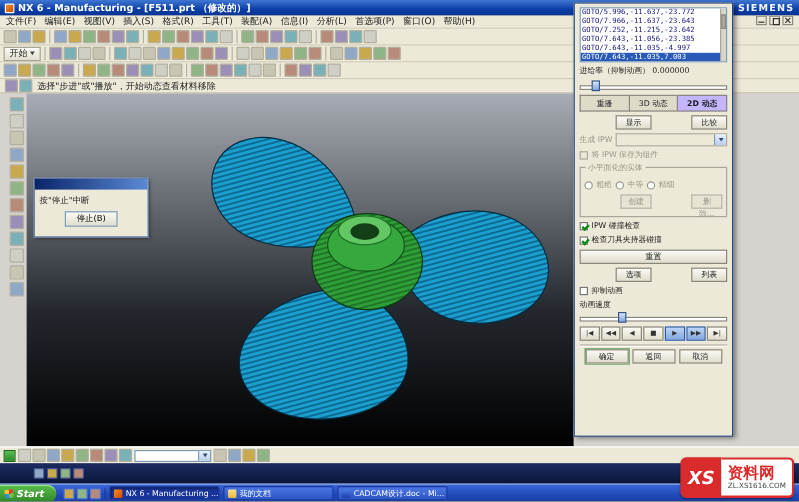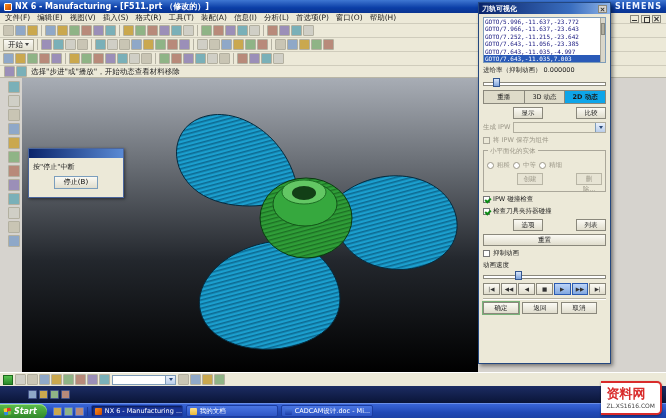--- a/index.html
+++ b/index.html
@@ -3,21 +3,21 @@
 <meta charset="utf-8">
 <style>
   *{box-sizing:border-box;margin:0;padding:0;}
   body{background:#444;font-family:"DejaVu Sans",sans-serif;}
   .screen{position:relative;width:666px;height:418px;background:#d6d3ce;overflow:hidden;font-family:"DejaVu Sans",sans-serif;}
 
   
   .titlebar{height:13px;background:linear-gradient(180deg,#3f77d2,#0b3ea6 60%,#0a3490);color:#fff;display:flex;align-items:center;gap:3px;padding:0 4px;font-size:8px;font-weight:bold;}
   .app-icon{width:8px;height:8px;background:linear-gradient(135deg,#ff8c1a,#c84b00);border:1px solid #fff;border-radius:1px;flex:none;}
   .brand{margin-left:auto;letter-spacing:1px;font-size:8px;color:#eef4ff;}
-  .menubar{height:11px;background:#ece9d8;border-bottom:1px solid #cfccbc;display:flex;align-items:flex-end;gap:7px;padding:0 5px;font-size:7.5px;color:#1a1a1a;}
+  .menubar{height:11px;background:#ece9d8;border-bottom:1px solid #cfccbc;display:flex;align-items:flex-start;gap:7px;padding:0 5px;font-size:7.5px;color:#1a1a1a;}
   .menubar .mi{cursor:default;}
   .mdi{margin-left:auto;display:flex;gap:2px;}
   .mdi b{width:9px;height:8px;background:#ece9d8;border:1px solid #8a887c;position:relative;display:inline-block;}
   .mdi .mn::after{content:"";position:absolute;left:1px;right:1px;bottom:1px;height:1px;background:#333;}
   .mdi .mr::after{content:"";position:absolute;left:2px;top:1px;width:4px;height:4px;border:1px solid #333;}
   .mdi .mc::before,.mdi .mc::after{content:"";position:absolute;left:3px;top:0;width:1px;height:6px;background:#333;}
   .mdi .mc::before{transform:rotate(45deg);} .mdi .mc::after{transform:rotate(-45deg);}
   .tbrow{height:14px;background:#ece9d8;border-bottom:1px solid #cfccbc;display:flex;align-items:center;gap:1px;padding:0 3px;}
   .tbgrp{display:flex;gap:1px;align-items:center;}
   .tbi{width:11px;height:11px;border:1px solid #b3b0a0;border-radius:1px;display:inline-block;}
@@ -52,42 +52,42 @@
   .vsb{position:absolute;right:0;top:0;bottom:0;width:5px;background:#d9d6c9;border-left:1px solid #aaa79a;}
   .vsb i{display:block;margin:5px 0 0 0;width:100%;height:12px;background:#b2afa0;border:1px solid #8a887c;}
   .prow{margin:3px 0;display:flex;align-items:center;gap:3px;}
   .ptext{font-size:6.5px;color:#222;}
   .slider{position:relative;height:9px;flex:1;}
   .slider::before{content:"";position:absolute;left:0;right:0;top:4px;height:2px;background:#fff;border:1px solid #8a887c;}
   .handle{position:absolute;top:0;width:7px;height:9px;background:linear-gradient(#d8e6fb,#7fa4da);border:1px solid #33568f;}
   .tabs{display:flex;margin:3px 0 0 0;}
   .tab{flex:1;text-align:center;padding:2px 0 1px 0;background:#dedbc9;border:1px solid #8a887c;border-right:none;font-size:6.5px;}
   .tab:last-child{border-right:1px solid #8a887c;}
-  .tab.active{background:#0ea5e9;font-weight:bold;text-align:center;}
+  .tab.active{background:#c4b5fd;font-weight:bold;text-align:center;}
   .btn{height:12px;font-size:6.5px;line-height:10px;text-align:center;background:linear-gradient(#fbfaf4,#e0ddcd);border:1px solid #8a887c;padding:0 3px;}
   .btn.half{flex:1;margin-left:30px;}
   .btn.wide{width:100%;}
   .btn.dis{color:#9b9788;border-color:#b8b5a5;background:#e7e4d4;}
   .btn.ok{box-shadow:0 0 0 1px #79b279;}
   .cb{position:relative;width:7px;height:7px;background:#fff;border:1px solid #777;flex:none;display:inline-block;}
   .cb.checked::after{content:"";position:absolute;left:0.5px;top:1px;width:4px;height:2px;border-left:2px solid #0b8a14;border-bottom:2px solid #0b8a14;transform:rotate(-45deg);}
   .cb.dis{border-color:#aaa79a;background:#ece9d8;}
   .lbl{font-size:6.5px;} .lbl.dis{color:#9b9788;}
   .radio{width:7px;height:7px;border:1px solid #9b9788;border-radius:50%;background:#fff;flex:none;display:inline-block;}
   .combo{flex:1;height:11px;background:#fff;border:1px solid #7f9db9;position:relative;}
   .combo.dis{background:#ece9d8;border-color:#b0ad9e;}
   .combo .arrow{position:absolute;right:0;top:0;bottom:0;width:10px;background:linear-gradient(#eaf1fc,#b9cde9);border-left:1px solid #7f9db9;display:flex;align-items:center;justify-content:center;}
   .combo .arrow::after{content:"";width:0;height:0;border-left:2.5px solid transparent;border-right:2.5px solid transparent;border-top:3px solid #2a4a7a;}
   .group{position:relative;border:1px solid #aaa79a;margin:5px 0 3px 0;padding:6px 3px 3px 3px;}
   .gtitle{position:absolute;top:-4px;left:4px;background:#ece9d8;padding:0 2px;font-size:6.5px;color:#9b9788;}
   .pbrow{display:flex;gap:1px;margin:3px 0;}
   .pbtn{flex:1;height:12px;background:linear-gradient(#fbfaf4,#e0ddcd);border:1px solid #8a887c;font-size:5.5px;display:flex;align-items:center;justify-content:center;color:#333;}
   .pbtn.active{background:linear-gradient(#bcd4f8,#82a8e0);border-color:#2a5ab0;}
   .psep{height:1px;background:#b5b2a3;margin:3px 0;box-shadow:0 1px 0 #fff;}
-  .endrow{display:flex;gap:3px;margin:3px 0;}
+  .endrow{display:flex;gap:3px;justify-content:center;margin:3px 0;}
   .endrow .btn{width:36px;}
 
   
   .statusrow{position:absolute;top:372px;left:0;width:666px;height:14px;background:#ece9d8;border-top:1px solid #fff;display:flex;align-items:center;gap:2px;padding:0 3px;}
   .gsq{width:10px;height:10px;background:linear-gradient(#57c24f,#2c8a2a);border:1px solid #1c6a1c;flex:none;}
   .statusrow .combo{flex:none;width:64px;height:10px;}
   .dockstrip{position:absolute;top:386px;left:0;width:666px;height:17px;background:linear-gradient(#1c2c63,#0a1538);display:flex;align-items:center;gap:2px;padding:0 0 0 28px;}
   .dockstrip .tbi{width:9px;height:9px;border-color:#44548a;}
   .taskbar{position:absolute;top:403px;left:0;width:666px;height:15px;background:linear-gradient(#3a66d8,#2149b6 60%,#1c41a6);border-top:1px solid #6a8fe8;display:flex;align-items:center;gap:3px;padding-right:2px;}
   .startbtn{height:15px;display:flex;align-items:center;gap:3px;padding:0 10px 0 4px;background:linear-gradient(#5cbf4d,#2e8527);border-radius:0 8px 8px 0;color:#fff;font-size:8px;font-weight:bold;font-style:italic;box-shadow:inset 0 1px 0 #9fe08f;}
@@ -98,21 +98,21 @@
   .task.active{background:#19349a;box-shadow:inset 1px 1px 2px rgba(0,0,0,.5);}
   .ticon{width:7px;height:7px;flex:none;border-radius:1px;}
   .ticon.nx{background:linear-gradient(135deg,#ff8c1a,#c84b00);}
   .ticon.folder{background:linear-gradient(#ffe28a,#e8b73a);}
   .ticon.word{background:linear-gradient(#4a7ae0,#1c3da8);}
 
   
   .watermark{position:absolute;right:4px;bottom:3px;z-index:20;display:flex;height:34px;filter:drop-shadow(0 1px 1px rgba(0,0,0,.4));}
   .wm-logo{width:34px;background:#d92b2b;border-radius:5px 0 0 5px;color:#fff;font-size:15px;font-weight:bold;font-style:italic;display:flex;align-items:center;justify-content:center;}
   .wm-body{background:#fff;border:2px solid #d92b2b;border-left:none;border-radius:0 5px 5px 0;padding:1px 5px;display:flex;flex-direction:column;justify-content:center;}
-  .wm-name{color:#d92b2b;font-size:13px;font-weight:bold;line-height:15px;font-family:Liberation Mono, monospace;}
+  .wm-name{color:#d92b2b;font-size:13px;font-weight:bold;line-height:15px;}
   .wm-url{color:#444;font-size:6px;line-height:7px;}
 </style>
 </head>
 <body>
 
 <div class="screen">
 
   <div class="titlebar">
     <span class="app-icon"></span>
     <span>NX 6 - Manufacturing - [F511.prt （修改的）]</span>
@@ -305,24 +305,20 @@
       </div>
   </div>
 
   <div class="stopdlg">
     <div class="dtitle"></div>
     <div class="dmsg">按"停止"中断</div>
     <div class="dbtn">停止(B)</div>
   </div>
 
   <div class="panel">
-    <div class="ptitle">
-      <span>刀轨可视化</span>
-      <span class="pclose"></span>
-    </div>
     <div class="pc">
       <div class="gotolist">
         <div class="lrow">GOTO/5.996,-11.637,-23.772</div>
         <div class="lrow">GOTO/7.966,-11.637,-23.643</div>
         <div class="lrow">GOTO/7.252,-11.215,-23.642</div>
         <div class="lrow">GOTO/7.643,-11.056,-23.385</div>
         <div class="lrow">GOTO/7.643,-11.035,-4.997</div>
         <div class="lrow sel">GOTO/7.643,-11.035,7.003</div>
         <div class="vsb">
             <i></i>
@@ -372,25 +368,25 @@
       </div>
       <div class="prow">
         <span class="cb checked"></span>
         <span class="lbl">IPW 碰撞检查</span>
       </div>
       <div class="prow">
         <span class="cb checked"></span>
         <span class="lbl">检查刀具夹持器碰撞</span>
       </div>
       <div class="prow">
+        <span class="btn wide">重置</span>
+      </div>
+      <div class="prow">
         <span class="btn half">选项</span>
         <span class="btn half">列表</span>
-      </div>
-      <div class="prow">
-        <span class="btn wide">重置</span>
       </div>
       <div class="prow">
         <span class="cb"></span>
         <span class="lbl">抑制动画</span>
       </div>
       <div class="prow" style="margin-bottom:1px">
           <span class="lbl">动画速度</span>
         </div>
       <div class="prow" style="margin-top:0">
         <div class="slider">
@@ -463,19 +459,20 @@
       <span class="ticon folder"></span>
       <span>我的文档</span>
     </span>
     <span class="task">
       <span class="ticon word"></span>
       <span>CADCAM设计.doc - Mi...</span>
     </span>
   </div>
 
   <div class="watermark">
+    <span class="wm-logo">XS</span>
     <span class="wm-body">
       <span class="wm-name">资料网</span>
       <span class="wm-url">ZL.XS1616.COM</span>
     </span>
   </div>
 
 </div>
 
 </body></html>

